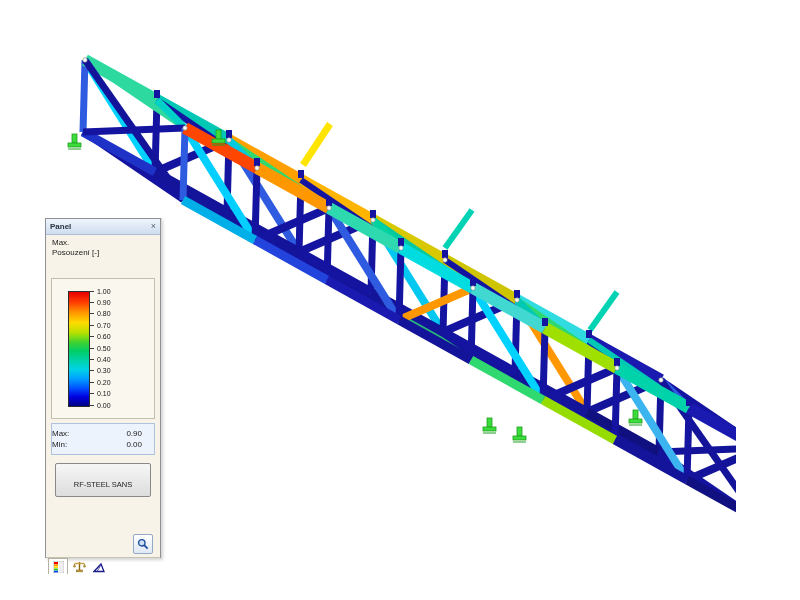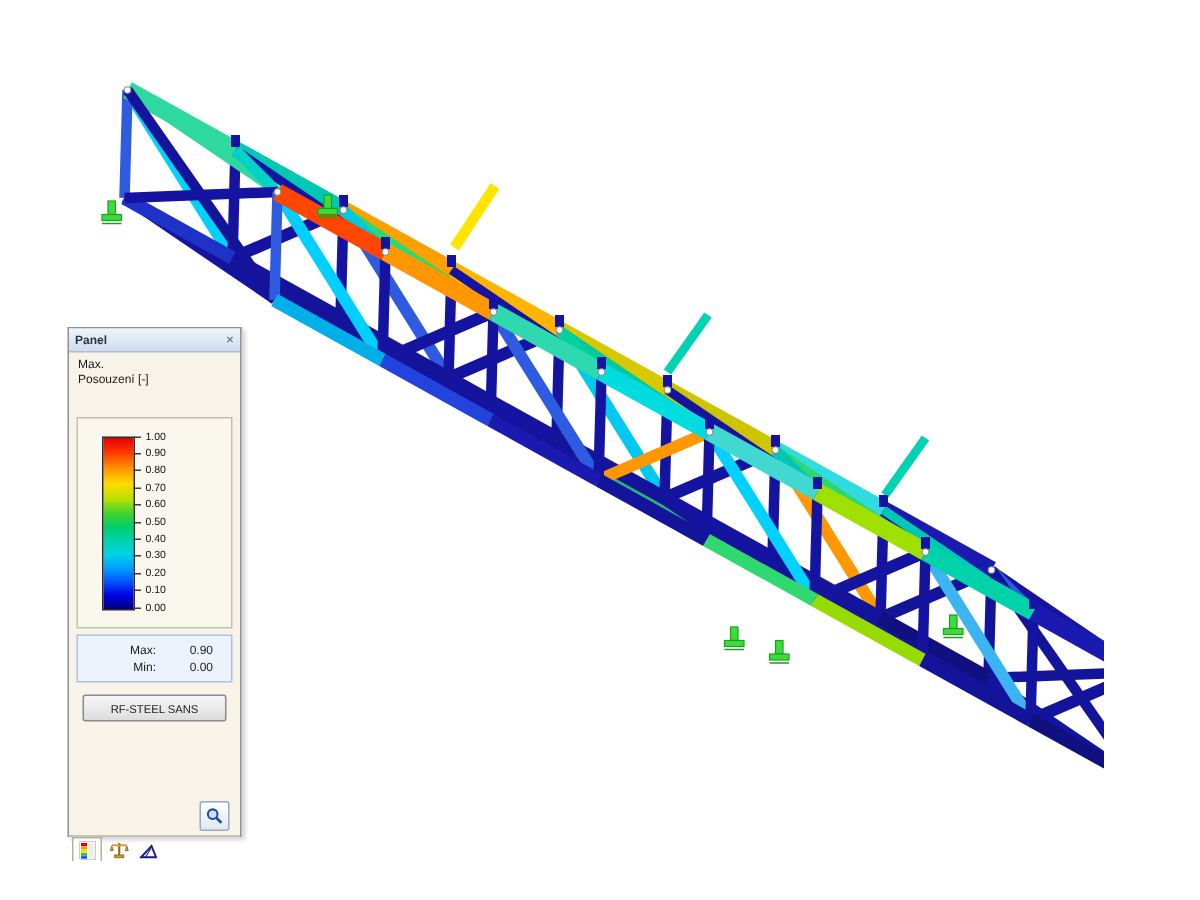--- a/index.html
+++ b/index.html
@@ -23,25 +23,25 @@
   .bar{position:absolute;left:16px;top:12px;width:20px;height:114px;
        border:1px solid #2c2c2c;}
   .ticks{position:absolute;left:37px;top:12px;width:60px;height:114px;}
   .tick{position:absolute;left:0;height:8px;display:flex;align-items:center;}
   .tkline{display:inline-block;width:5px;height:1px;background:#3c3c3c;margin-right:3px;}
   .tklabel{font-size:7px;color:#111;}
   .stats{position:absolute;left:5px;top:188px;width:102px;height:30px;
          background:#edf3fc;border:1px solid #aec2dd;display:flex;flex-direction:column;
          justify-content:center;gap:2px;}
   .srow{display:flex;font-size:8px;}
-  .slabel{width:52px;text-align:right;}
+  .slabel{width:52px;}
   .svalue{width:38px;text-align:right;}
   .btn{position:absolute;left:9px;top:228px;width:96px;height:18px;
        background:linear-gradient(#f6f6f6,#dddddd);border:1px solid #898989;
-       border-radius:2px;font-family:"Liberation Sans",sans-serif;font-size:7.5px;color:#222;padding:0;}
+       border-radius:2px;font-family:"Liberation Sans",sans-serif;font-size:7.5px;color:#222;padding:16px;}
   .magbtn{position:absolute;left:87px;top:299px;width:20px;height:20px;
           background:linear-gradient(#ffffff,#dfe8f4);border:1px solid #93a9c4;
           border-radius:2px;padding:0;display:flex;align-items:center;justify-content:center;}
   .tabbar{position:absolute;left:0;top:322px;width:112px;height:16px;
           border-top:1px solid #c8c4b4;display:flex;align-items:flex-end;padding-left:2px;gap:2px;}
   .tab{width:18px;height:15px;display:flex;align-items:center;justify-content:center;}
   .tab.sel{background:#ffffff;border:1px solid #b5b1a2;border-bottom:none;}
 </style>
 </head>
 <body>

